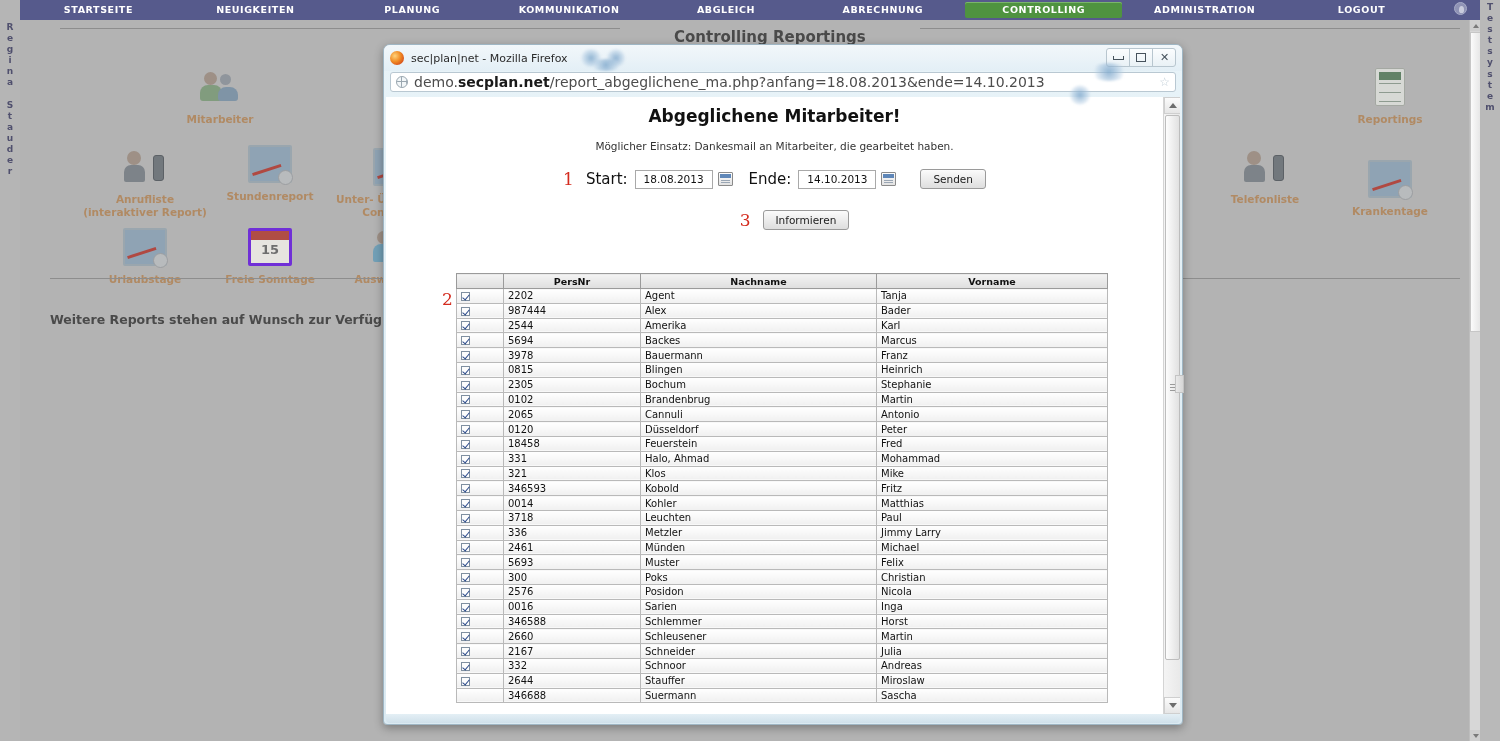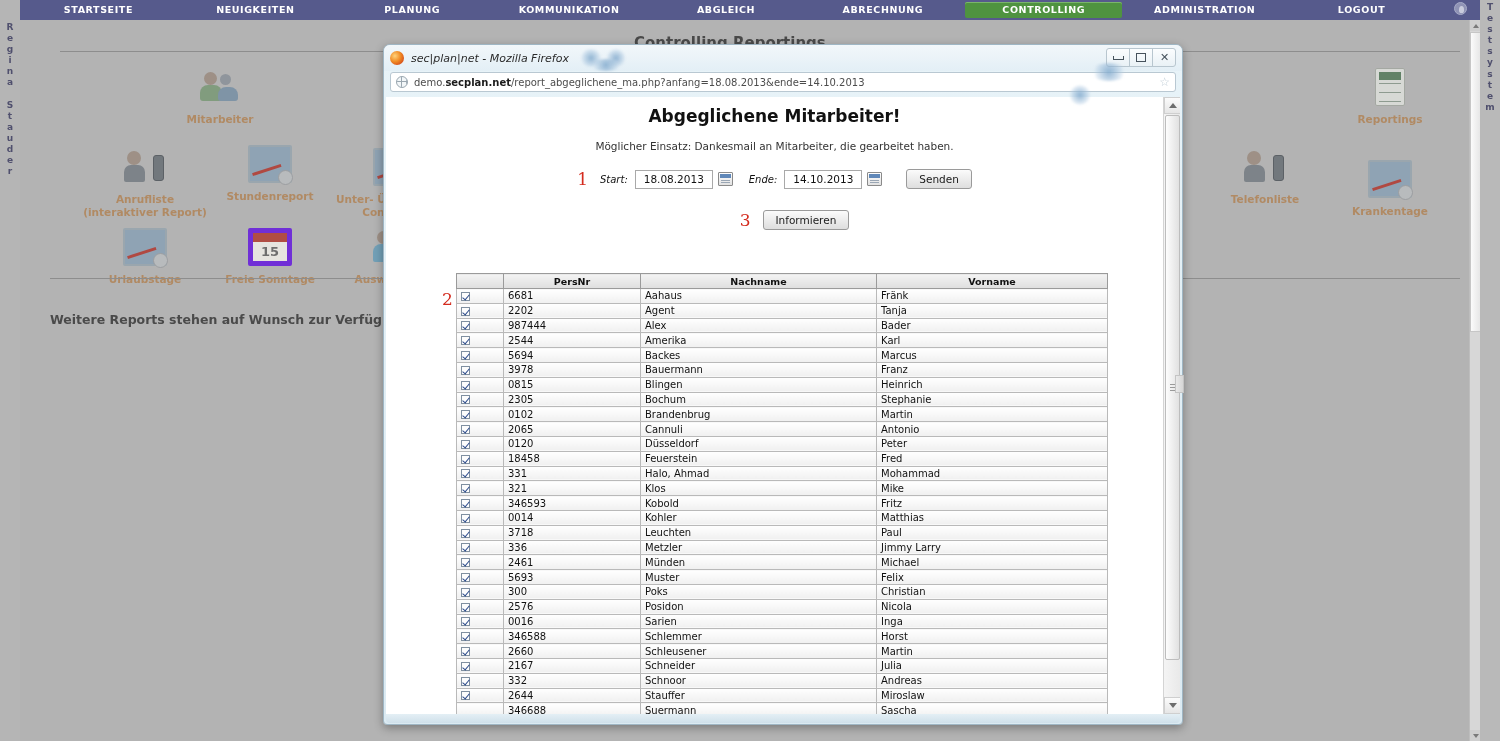--- a/index.html
+++ b/index.html
@@ -46,21 +46,21 @@
     border-radius:50% 50% 40% 40%; background:#c9ccdd;
   }
 
   
   #page {
     position: absolute; left: 20px; top: 20px; width: 1460px; height: 721px;
     background: #b3b3b3;
   }
   #titlebar-row {
     position: absolute; left: 40px; top: 8px; width: 1400px; height: 24px;
-    display: flex; align-items: flex-end;
+    display: flex; align-items: flex-start; gap: 40px;
   }
   #titlebar-row .hr { flex: 1 1 auto; height: 1px; background: #8d8d8d; }
   #titlebar-row .ttl {
     padding: 0 14px; font-size: 15px; font-weight: bold; color: #4a4a4a;
     white-space: nowrap;
   }
   #titlebar-row .hr.left { flex: 0 0 560px; }
 
   .icongrid { position: absolute; left: 30px; top: 40px; width: 1400px; }
   .tile {
@@ -104,21 +104,21 @@
   }
   .ic-phone::after{
     content:""; position:absolute; left:1px; top:17px;width:21px;height:17px;
     background:#7b8187; border-radius:7px 7px 2px 2px;
   }
   .ic-phone i{
     position:absolute; right:3px; top:7px; width:11px;height:26px;
     background:#6f757b; border-radius:3px; border:1px solid #585d62;
   }
   .ic-cal {
-    background:#e9e7e2; border:5px solid #6d28d9; border-radius:2px;
+    background:#e9e7e2; border:3px solid #6d28d9; border-radius:2px;
   }
   .ic-cal::before{
     content:""; position:absolute; left:0; top:0; right:0; height:9px;
     background:#b0483f;
   }
   .ic-cal i{
     position:absolute; left:0; right:0; top:12px; text-align:center;
     font-size:13px; font-weight:bold; color:#6b6b6b; font-style:normal;
   }
   .ic-hand {
@@ -163,21 +163,21 @@
   #ffwin {
     position:absolute; left:383px; top:44px; width:800px; height:681px;
     background: linear-gradient(#e8f3f8, #dbeaf2);
     border:1px solid #9fb6c4; border-radius:7px 7px 4px 4px;
     box-shadow: 0 3px 10px rgba(0,0,0,.32);
   }
   #ff-titlebar {
     position:relative; height:26px;
     background: linear-gradient(#f2f7fa,#e3eff6);
     border-radius:6px 6px 0 0; padding: 0 6px;
-    display:flex; align-items:center;font-style:italic;
+    display:flex; align-items:center;
   }
   #ff-logo {
     width:14px; height:14px; border-radius:50%;
     background: radial-gradient(circle at 35% 35%, #ffd27a 0%, #f08a24 45%, #d9541a 75%, #8c3a12 100%);
     margin-right:7px; flex:0 0 auto;
   }
   #ff-title { font-size:11px; color:#2b2b2b; white-space:nowrap; }
   .blob {
     position:absolute; border-radius:50%;
     background: radial-gradient(circle, rgba(130,170,205,.85) 0%, rgba(180,205,228,.35) 60%, rgba(255,255,255,0) 72%);
@@ -212,21 +212,21 @@
     background:#f2f6f8; border:1px solid #9aa7b0; margin-right:6px; flex:0 0 auto;
     position:relative; overflow:hidden;
   }
   #globe-icon::before{
     content:""; position:absolute; left:-1px; top:4px; width:14px; height:1px; background:#9aa7b0;
   }
   #globe-icon::after{
     content:""; position:absolute; left:4px; top:-1px; width:4px; height:14px;
     border-left:1px solid #9aa7b0; border-right:1px solid #9aa7b0;
   }
-  #urltext { font-size:10px; color:#4c4c4c; white-space:nowrap; }
+  #urltext { font-size:14px; color:#4c4c4c; white-space:nowrap; }
   #urltext b { color:#1a1a1a; }
   #star-icon {
     position:absolute; right:5px; top:3px; font-size:12px; color:#c2cfd8; line-height:1;
   }
 
   
   #ff-content {
     position:absolute; left:2px; top:52px; right:2px; bottom:10px;
     background:#ffffff; overflow:hidden;
   }
@@ -238,21 +238,21 @@
   h2#h-sub {
     text-align:center; font-size:12.5px; color:#111; margin-top:19px; font-weight:bold;
   }
   p#h-note { text-align:center; font-size:10.5px; color:#333; margin-top:14px; }
 
   #formrow {
     margin-top:17px; display:flex; align-items:center; justify-content:center; gap:0;
   }
   .marker { color:#d42b1e; font-size:17px; font-weight:normal; font-family:"DejaVu Serif",serif; }
   #m1 { margin-right:12px; position:relative; top:0px; }
-  .lbl { font-size:10px; color:#111; margin-right:7px;font-style:italic; }
+  .lbl { font-size:15px; color:#111; margin-right:7px; }
   .dateinput {
     width:78px; height:19px; border:1px solid #a9a9a9; background:#fff;
     font-size:10.5px; color:#111; text-align:center; line-height:17px;
   }
   .calbtn {
     width:15px; height:14px; margin-left:5px; margin-right:16px;
     background: linear-gradient(#fdfdfd,#e2e2e2);
     border:1px solid #8a8a8a; border-radius:1px; position:relative;
   }
   .calbtn::before{
@@ -581,26 +581,20 @@
                 <tr id="emp-head">
                   <th></th>
                   <th>PersNr</th>
                   <th>Nachname</th>
                   <th>Vorname</th>
                 </tr>
               </thead>
             <tbody id="emp-body">
                 <tr>
                   <td class="chk"><span class="cbox"></span></td>
-                  <td>6681</td>
-                  <td>Aahaus</td>
-                  <td>Fränk</td>
-                </tr>
-                <tr>
-                  <td class="chk"><span class="cbox"></span></td>
                   <td>2202</td>
                   <td>Agent</td>
                   <td>Tanja</td>
                 </tr>
                 <tr>
                   <td class="chk"><span class="cbox"></span></td>
                   <td>987444</td>
                   <td>Alex</td>
                   <td>Bader</td>
                 </tr>

